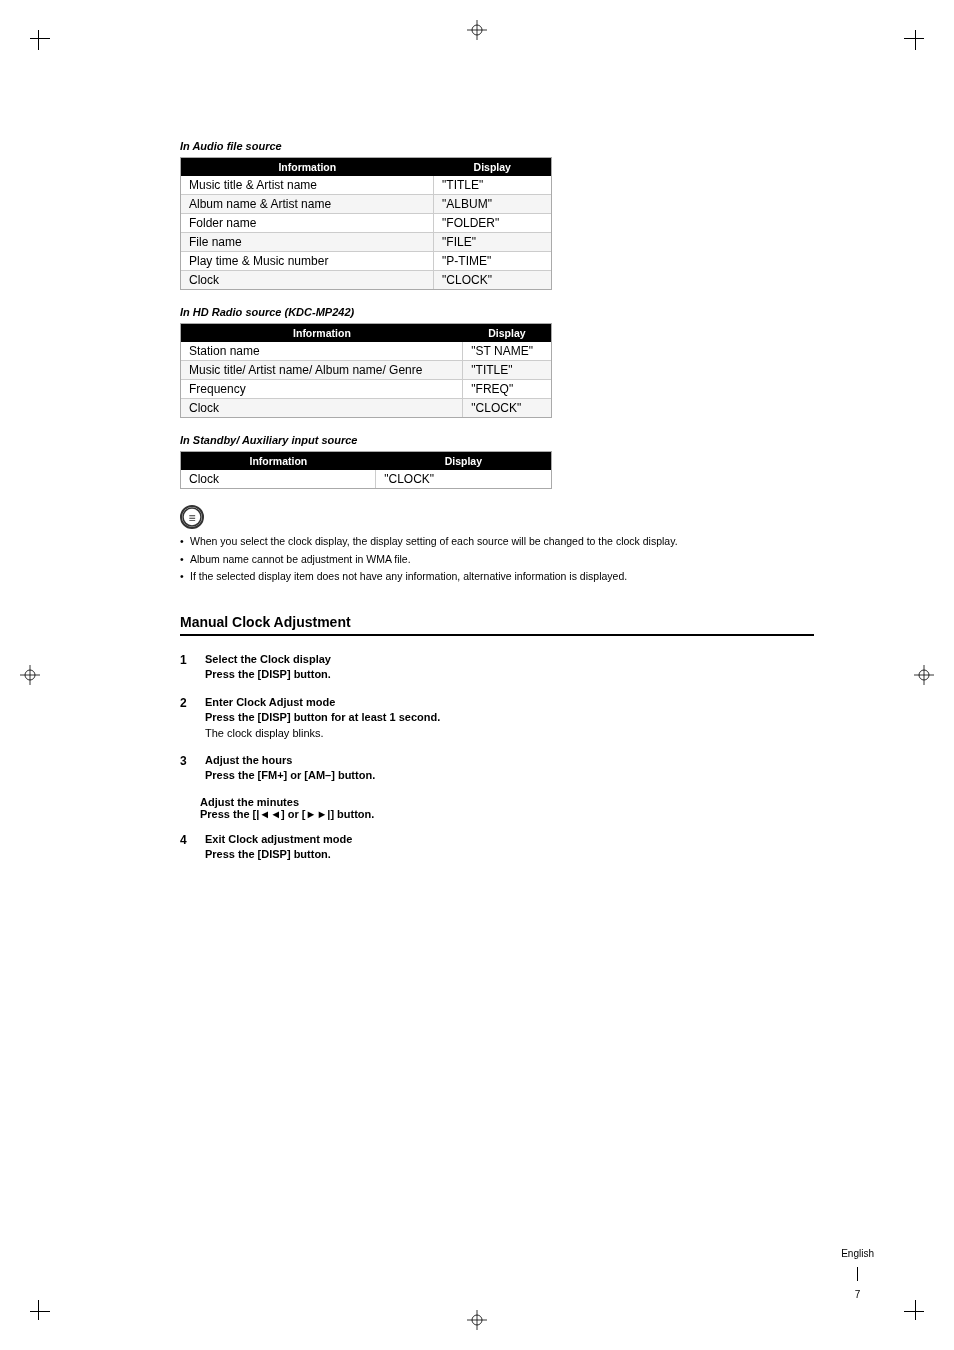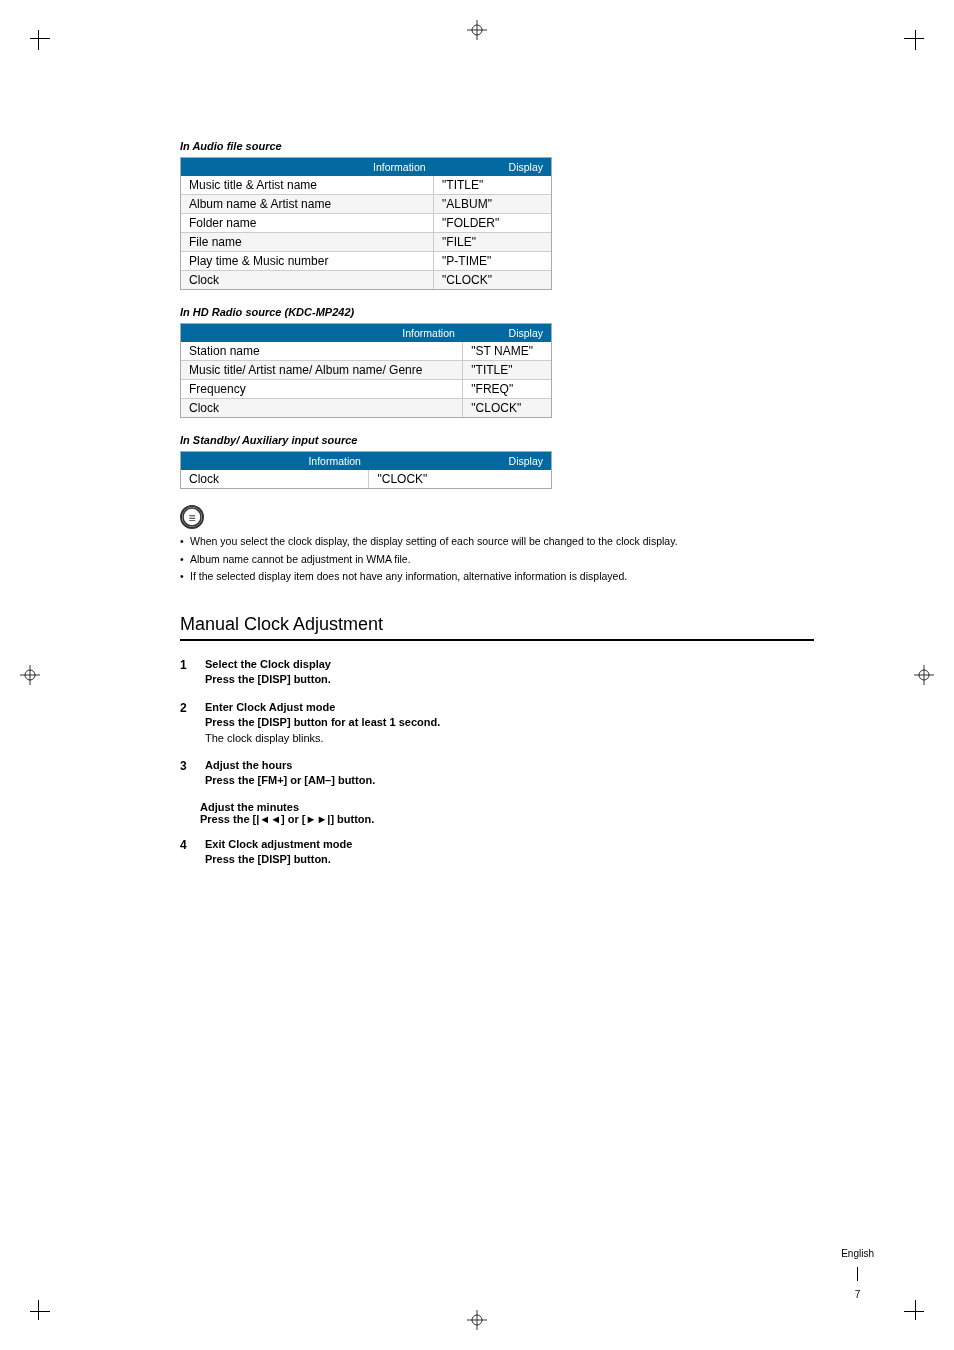--- a/index.html
+++ b/index.html
@@ -88,25 +88,25 @@
     }
 
     table {
       width: 370px;
       border-collapse: collapse;
       margin-bottom: 14px;
       font-size: 10.5px;
     }
 
     table th {
-      background: #0369a1;
+      background: #000000;
       color: #fff;
-      text-align: right;
+      text-align: center;
       padding: 3px 8px;
-      font-weight: normal;
+      font-weight: bold;
       font-size: 10.5px;
     }
 
     table td {
       padding: 2px 8px;
       border-bottom: 1px solid #ccc;
       font-size: 12px;
     }
 
     table tr:last-child td {
@@ -170,22 +170,22 @@
 
     
     .section-header {
       border-bottom: 2px solid #000;
       padding-bottom: 4px;
       margin-bottom: 16px;
       margin-top: 30px;
     }
 
     .section-header-title {
-      font-size: 18px;
-      font-weight: normal;
+      font-size: 14px;
+      font-weight: bold;
     }
 
     .steps {
       margin-left: 0;
     }
 
     .step {
       display: flex;
       margin-bottom: 12px;
       font-size: 11px;

